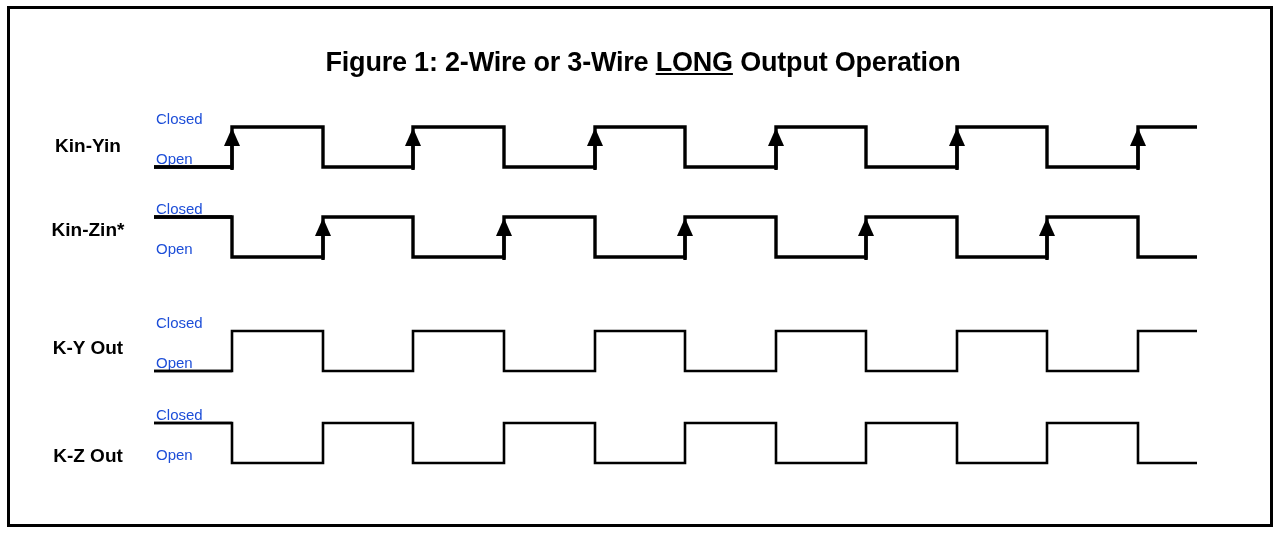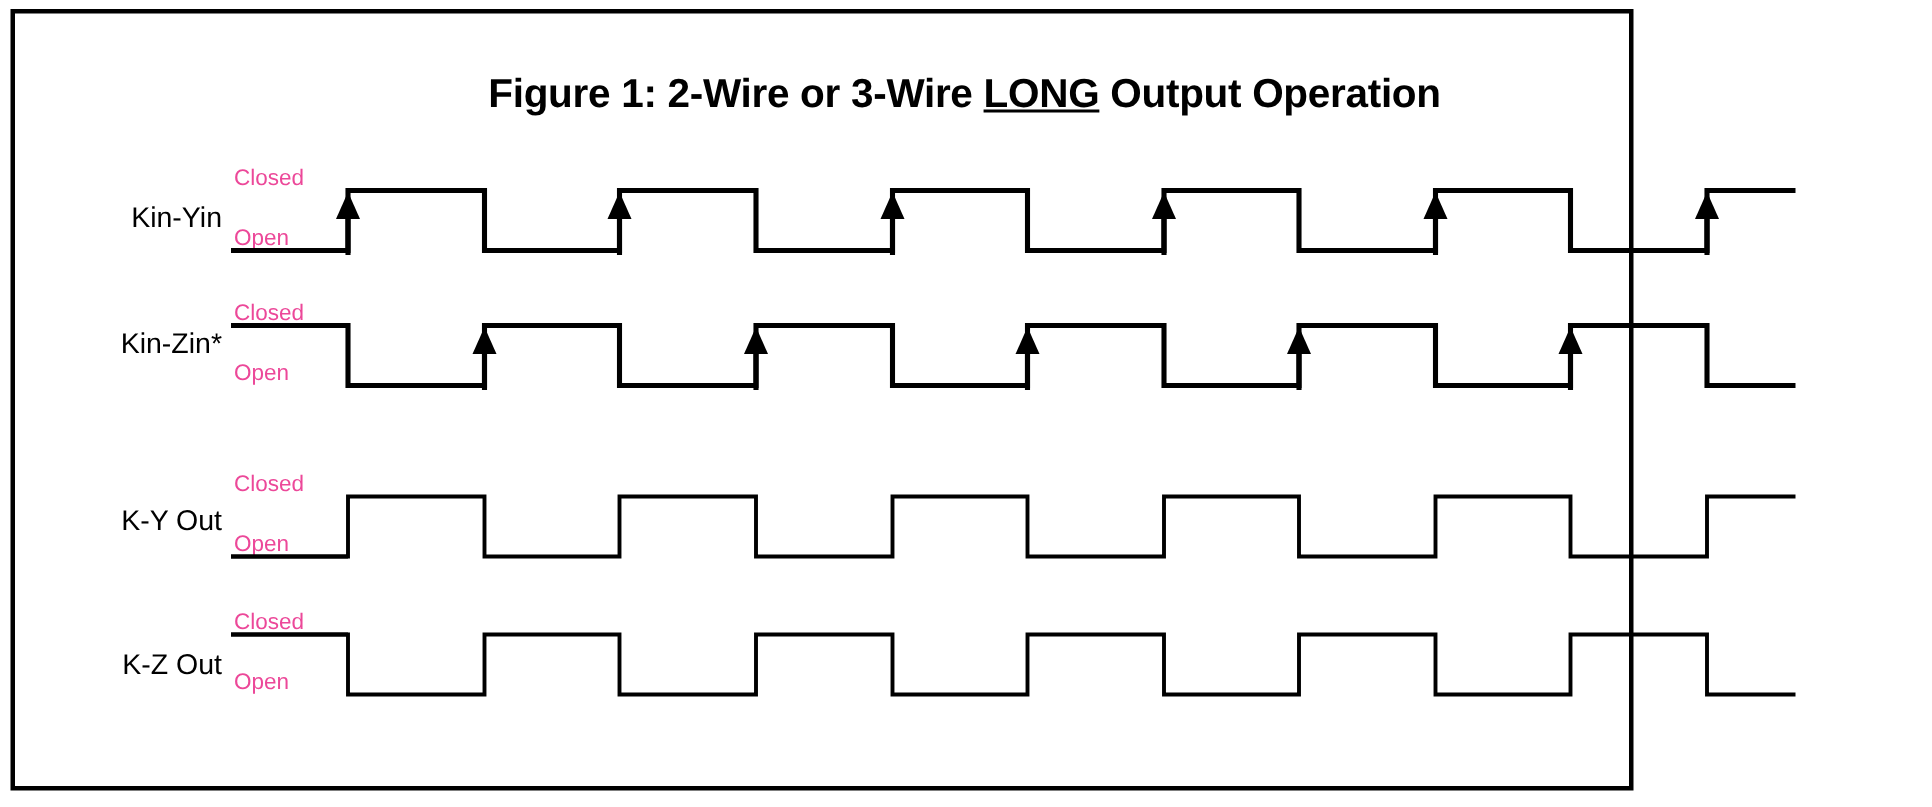--- a/index.html
+++ b/index.html
@@ -27,21 +27,21 @@
     left: 300px; top: -12px;
     font-size: 15px;
     color: #7c7c7c;
     white-space: nowrap;
   }
 
   #figure-frame {
     position: absolute;
     left: 7px;
     top: 6px;
-    width: 1082px;
+    width: 1266px;
     height: 521px;
     border: 3px solid #000000;
     background: #ffffff;
     box-sizing: border-box;
   }
 
   #figure-title {
     position: absolute;
     left: 0;
     top: 38px;
@@ -60,31 +60,31 @@
   .wave-row {
     position: absolute;
     left: 0;
     width: 1266px;
   }
 
   .row-label {
     position: absolute;
     left: 18px;
     width: 120px;
-    text-align: right;
+    text-align: center;
     font-size: 19px;
-    font-weight: normal;
+    font-weight: bold;
     color: #000000;
     white-space: nowrap;
   }
 
   .level-label {
     position: absolute;
     font-size: 15px;
-    color: #ec4899;
+    color: #1d4ed8;
     white-space: nowrap;
     line-height: 1;
   }
 
   .wave-svg {
     position: absolute;
     left: 0;
     top: 0;
     display: block;
   }
@@ -168,21 +168,21 @@
       <div class="wave-row" style="top: 300px; height: 82px;">
         <div class="row-label" style="top: 28px;">K-Y Out</div>
         <div class="level-label" style="left: 146px; top: 6px;">Closed</div>
         <div class="level-label" style="left: 146px; top: 46px;">Open</div>
         <svg class="wave-svg" width="1266" height="82">
           <path d="M 144 62 L 222 62 L 222 22 L 313 22 L 313 62 L 403 62 L 403 22 L 494 22 L 494 62 L 585 62 L 585 22 L 675 22 L 675 62 L 766 62 L 766 22 L 856 22 L 856 62 L 947 62 L 947 22 L 1037 22 L 1037 62 L 1128 62 L 1128 22 L 1187 22" fill="none" stroke="#000000" stroke-width="2.6" stroke-linecap="butt" stroke-linejoin="miter"></path>
           <line x1="144" y1="62" x2="222" y2="62" stroke="#000000" stroke-width="2.6"></line>
         </svg>
       </div>
       <div class="wave-row" style="top: 392px; height: 82px;">
-        <div class="row-label" style="top: 32px;">K-Z Out</div>
+        <div class="row-label" style="top: 44px;">K-Z Out</div>
         <div class="level-label" style="left: 146px; top: 6px;">Closed</div>
         <div class="level-label" style="left: 146px; top: 46px;">Open</div>
         <svg class="wave-svg" width="1266" height="82">
           <path d="M 144 22 L 222 22 L 222 62 L 313 62 L 313 22 L 403 22 L 403 62 L 494 62 L 494 22 L 585 22 L 585 62 L 675 62 L 675 22 L 766 22 L 766 62 L 856 62 L 856 22 L 947 22 L 947 62 L 1037 62 L 1037 22 L 1128 22 L 1128 62 L 1187 62" fill="none" stroke="#000000" stroke-width="2.6" stroke-linecap="butt" stroke-linejoin="miter"></path>
           <line x1="144" y1="22" x2="222" y2="22" stroke="#000000" stroke-width="2.6"></line>
         </svg>
       </div>
     </div>
 
 </div>

